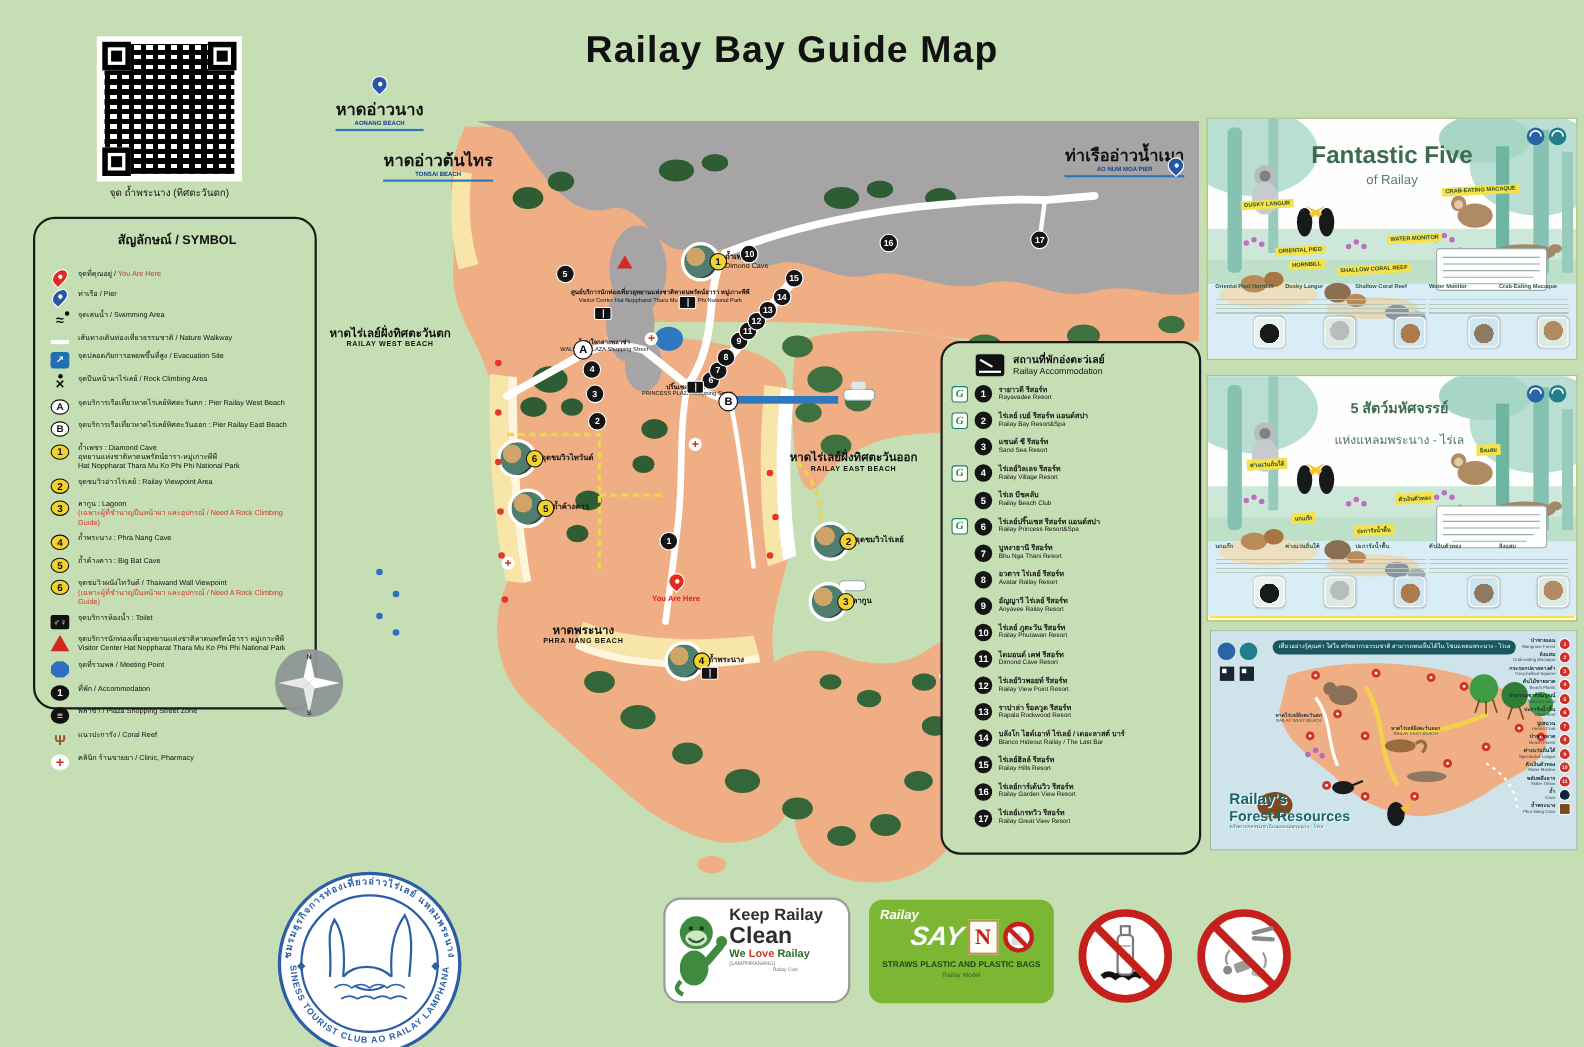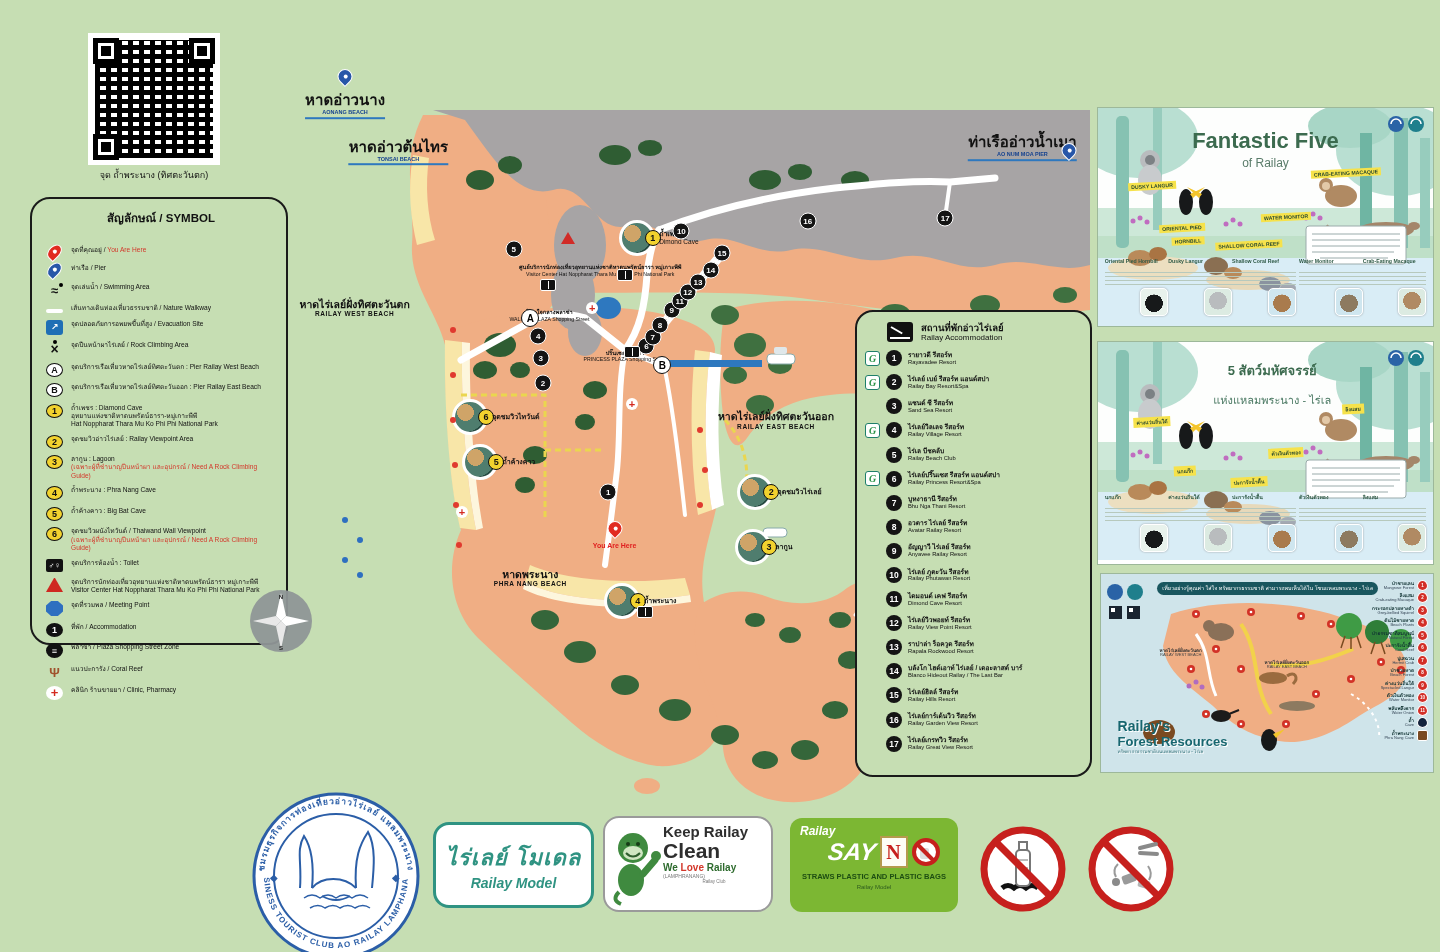--- a/index.html
+++ b/index.html
@@ -117,21 +117,21 @@
   .gbadge{flex:0 0 13px;height:13px;border:1.5px solid #1f7f6a;border-radius:3px;background:#fff;color:#2a9347;
           font-size:10px;font-weight:bold;font-style:italic;display:flex;align-items:center;justify-content:center;
           font-family:"Liberation Serif","DejaVu Serif",serif;}
   .gbadge:empty{visibility:hidden;}
   .anum{flex:0 0 16px;height:16px;border-radius:50%;background:#141414;color:#fff;font-size:8.5px;font-weight:bold;
         display:flex;align-items:center;justify-content:center;}
   .ath{display:block;font-size:6.6px;font-weight:bold;line-height:1.2;}
   .aen{display:block;font-size:5.8px;line-height:1.2;}
 
   
-  .poster{position:absolute;background:#ffffff;border:1px solid #9db89a;box-shadow:0 0 0 2px #ffffff inset;}
+  .poster{position:absolute;background:#fde047;border:1px solid #9db89a;box-shadow:0 0 0 2px #ffffff inset;}
   .poster svg{position:absolute;inset:0;}
   .p-title-en{position:absolute;left:50%;top:9%;transform:translateX(-50%);font-size:22px;font-weight:bold;color:#3c6b4f;white-space:nowrap;}
   .p-sub-en{position:absolute;left:50%;top:22%;transform:translateX(-50%);font-size:12px;color:#5a7c6a;white-space:nowrap;}
   .p-title-th{position:absolute;left:52%;top:8%;transform:translateX(-50%);font-size:13px;font-weight:bold;color:#3c6b4f;white-space:nowrap;}
   .p-sub-th{position:absolute;left:52%;top:22%;transform:translateX(-50%);font-size:11px;color:#4c7a64;white-space:nowrap;}
   .tag{position:absolute;transform:translate(-50%,-50%) rotate(-3deg);background:#f6e24b;color:#2f4d2f;
        font-size:5.2px;font-weight:bold;padding:1px 3px;white-space:nowrap;}
   .pcards{position:absolute;left:0;right:0;bottom:2px;height:30%;}
   .pcard{position:absolute;top:0;width:19%;}
   .pcname{display:block;font-size:5.2px;font-weight:bold;color:#2f5a46;line-height:1.1;min-height:12px;}
@@ -192,20 +192,21 @@
   .sn-o::after{content:"";position:absolute;left:-2px;top:9px;width:24px;height:4px;background:#c6201d;transform:rotate(45deg);}
   .sn-line{margin-top:4px;font-size:7.6px;font-weight:bold;color:#1d4d12;text-align:center;}
   .sn-sub{margin-top:3px;font-size:6px;color:#2e5c1e;text-align:center;}
   .prohib{position:absolute;width:86px;height:86px;}
 </style>
 </head>
 <body>
 
 <div class="page">
 
+  <div class="title">Railay Bay Guide Map</div>
 
   <div class="qr">
     <div class="qr-inner">
       <div class="qr-eye tl"></div>
       <div class="qr-eye tr"></div>
       <div class="qr-eye bl"></div>
     </div>
   </div>
   <div class="qr-cap">จุด ถ้ำพระนาง (ทิศตะวันตก)</div>
 
@@ -696,21 +697,21 @@
           <span class="th"></span>
           <span class="en">You Are Here</span>
         </div>
       </div>
   </div>
 
   <div class="accom">
     <div class="accom-head">
       <span class="bedic"></span>
       <span>
-        <span class="accom-tth" style="display:block">สถานที่พักอ่าวไร่เลย์</span>
+        <span class="accom-tth" style="display:block">สถานที่พักอ่งตะว่เลย์</span>
         <span class="accom-ten" style="display:block">Railay Accommodation</span>
       </span>
     </div>
     <div class="alist">
 
         <div class="arow">
           <span class="gbadge">G</span>
           <span class="anum">1</span>
           <span>
             <span class="ath">รายาวดี รีสอร์ท</span>
@@ -1295,24 +1296,20 @@
         <path d="M48,96 C50,70 44,58 52,44 C60,56 62,74 60,96"></path>
         <path d="M104,96 C102,66 108,52 116,40 C124,54 122,76 120,96"></path>
         <path d="M60,96 C70,84 92,84 104,96"></path>
         <path d="M52,106 q8,-6 16,0 q8,-6 16,0 q8,-6 16,0 q8,-6 16,0" stroke-width="1.5"></path>
         <path d="M58,116 q8,-5 15,0 q8,-5 15,0 q8,-5 15,0 q8,-5 15,0" stroke-width="1.5"></path>
         <path d="M70,104 q14,8 28,0" stroke-width="2"></path>
       </g>
     </svg>
   </div>
 
-  <div class="model">
-    <span class="model-th">ไร่เลย์ โมเดล</span>
-    <span class="model-en">Railay Model</span>
-  </div>
 
   <div class="clean">
     <svg width="56" height="80" viewBox="0 0 56 80">
       <circle cx="26" cy="22" r="15" fill="#3f8a3f"></circle>
       <ellipse cx="26" cy="27" rx="10" ry="7" fill="#cfe6c2"></ellipse>
       <path d="M19,27 q7,7 14,0" stroke="#2e5d2e" stroke-width="2" fill="none"></path>
       <circle cx="21" cy="18" r="2" fill="#163b16"></circle>
         <circle cx="31" cy="18" r="2" fill="#163b16"></circle>
       <ellipse cx="24" cy="54" rx="13" ry="16" fill="#3f8a3f"></ellipse>
       <path d="M36,48 L48,34" stroke="#3f8a3f" stroke-width="7" stroke-linecap="round"></path>

